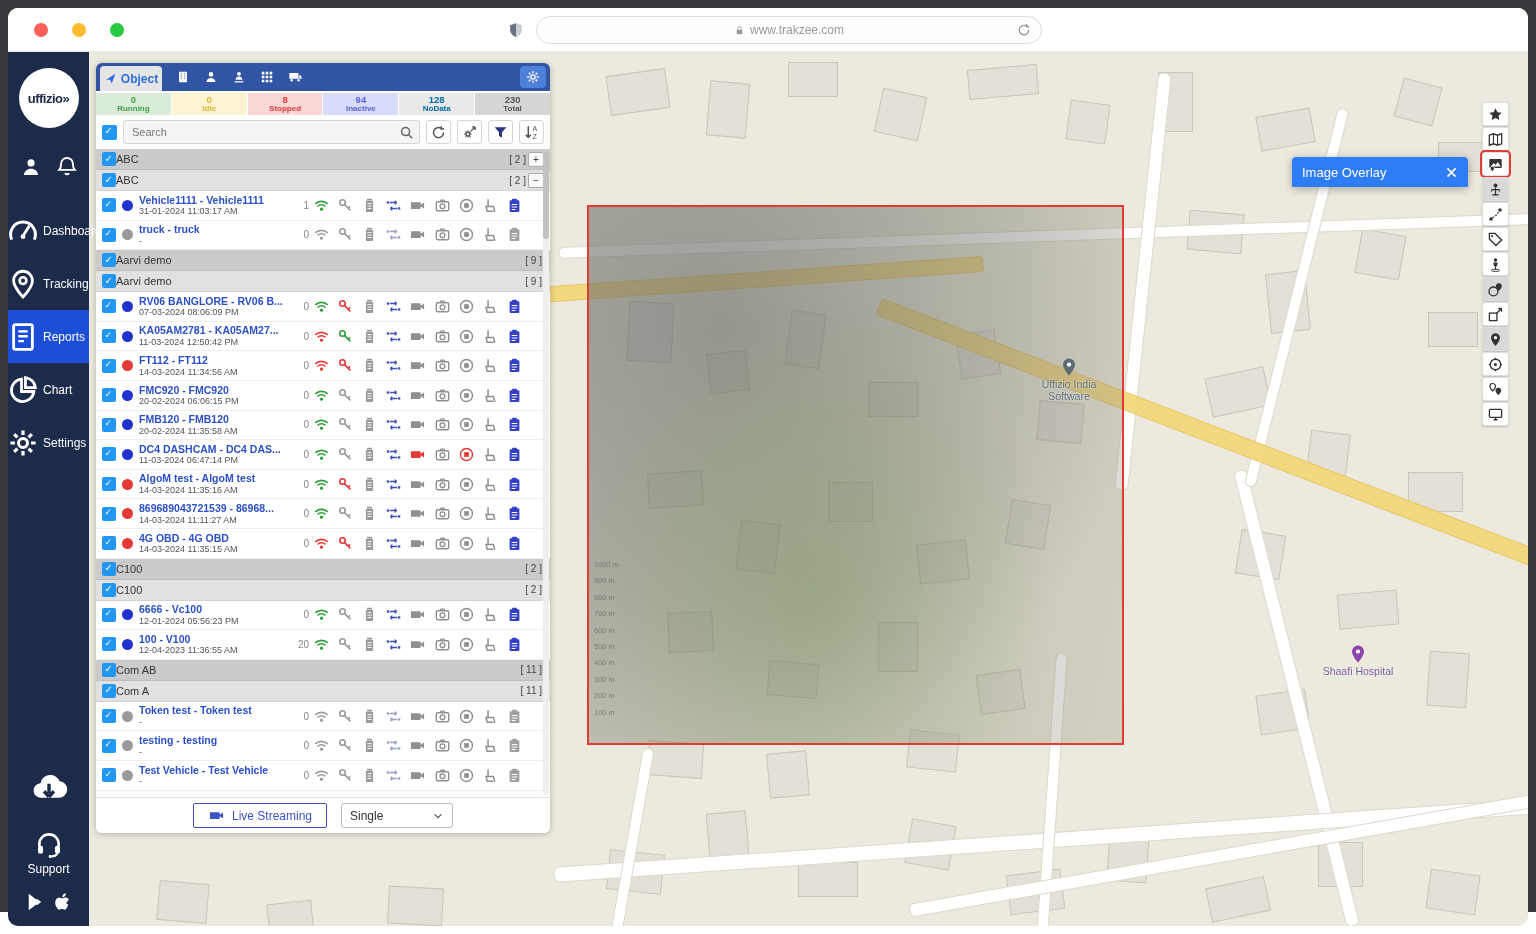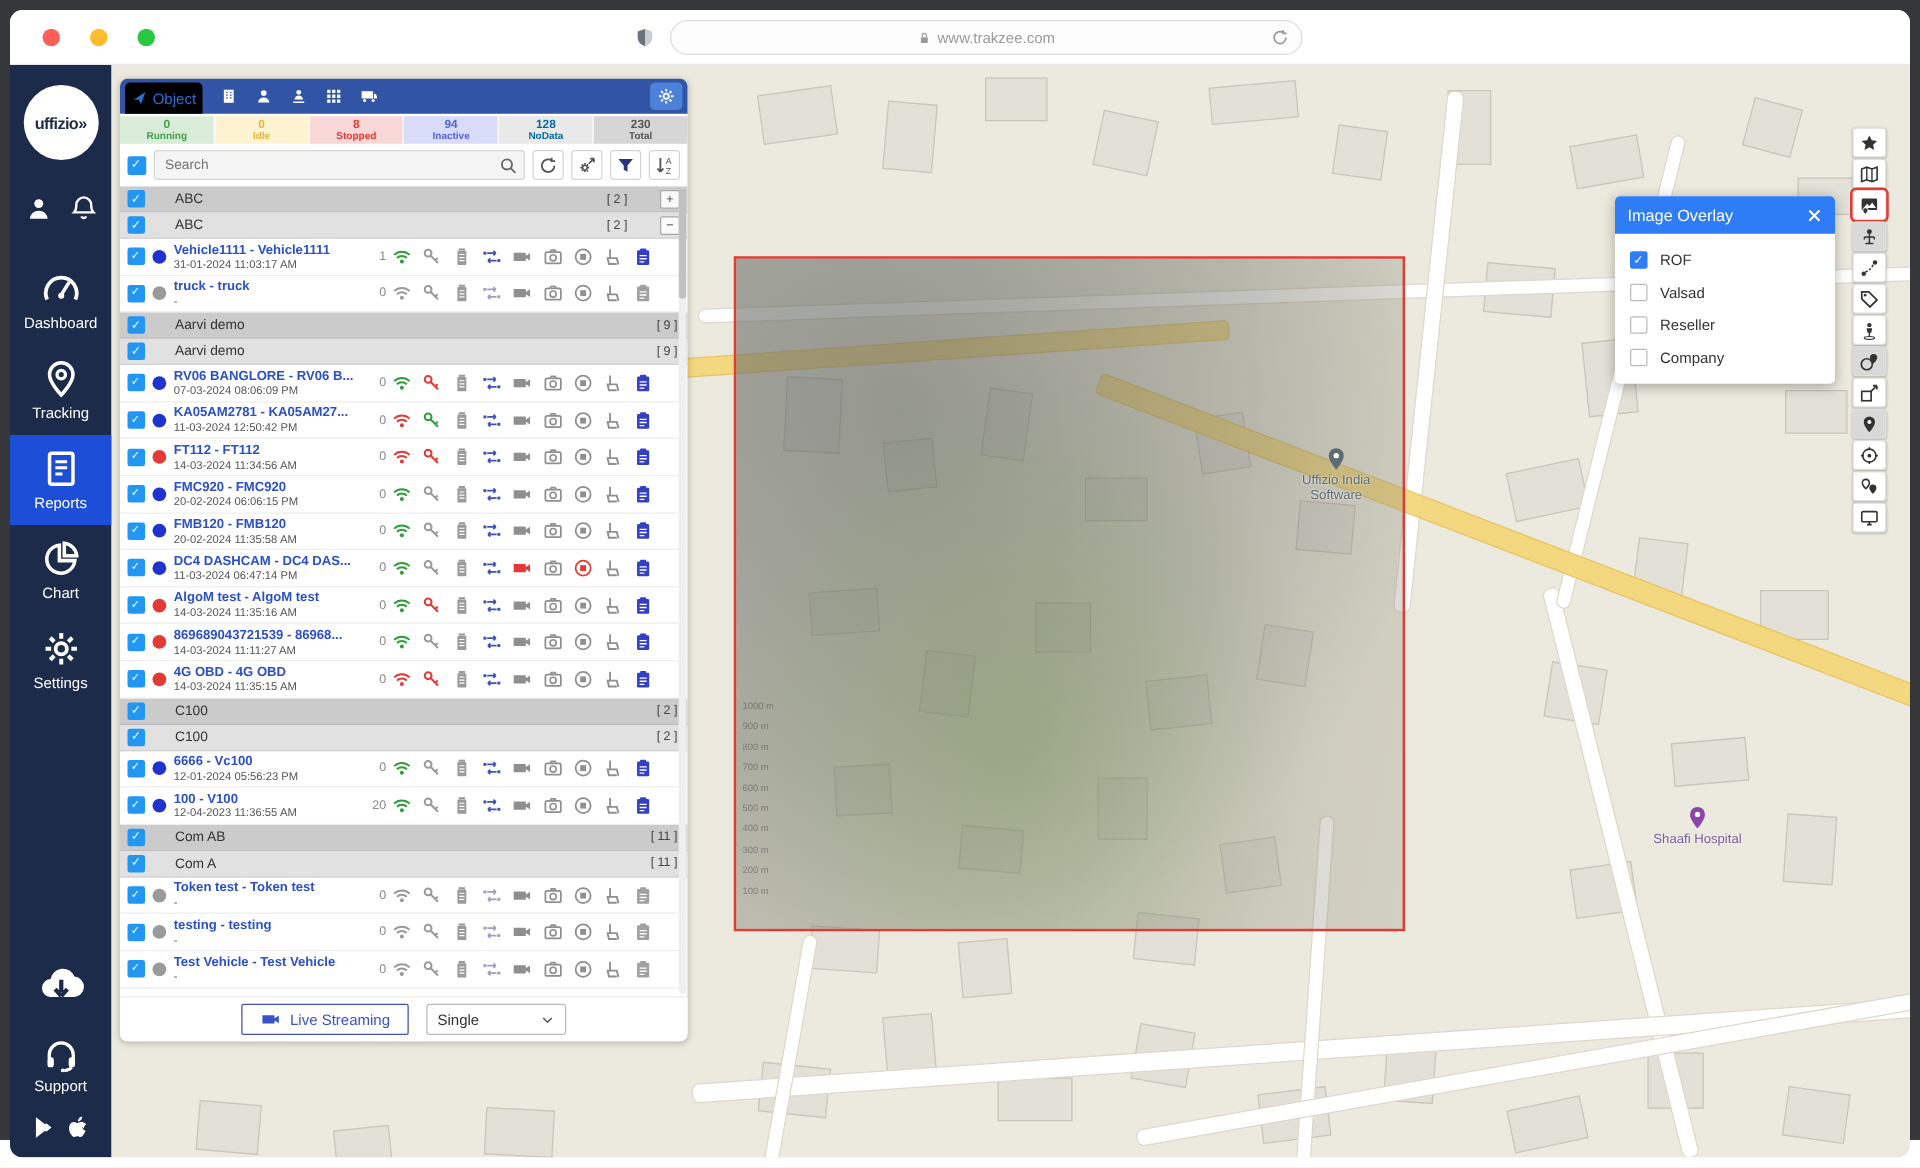--- a/index.html
+++ b/index.html
@@ -36,48 +36,48 @@
   .maplabel { position:absolute; z-index:20; text-align:center; font-size:10.5px; line-height:1.15; }
   .maplabel .pin { display:block; margin:0 auto 1px auto; }
   .ml-uffizio { left:1021px; top:305px; width:80px; color:#5d6b74; text-shadow:0 0 2px #fff; z-index:31; }
   .ml-shaafi { left:1309px; top:592px; width:82px; color:#7a5a9b; text-shadow:0 0 2px #fff; }
 
   
   .sidebar { position:absolute; left:0; top:0; width:81px; height:874px; background:#1c2b4a; z-index:60; display:flex; flex-direction:column; align-items:center; color:#fff; }
   .logo { margin-top:16px; width:60px; height:60px; border-radius:50%; background:#fff; color:#1c2b4a; display:flex; align-items:center; justify-content:center; font-weight:bold; font-size:13px; letter-spacing:-0.5px; }
   .sb-mini { margin-top:28px; display:flex; gap:14px; color:#fff; }
   .nav { margin-top:26px; width:100%; display:flex; flex-direction:column; }
-  .nav-item { width:100%; padding:12px 0 11px 0; display:flex; flex-direction:column; align-items:center; gap:5px; font-size:12px; cursor:pointer; }
+  .nav-item { width:100%; padding:12px 0 11px 0; display:flex; flex-direction:row; align-items:center; gap:5px; font-size:12px; cursor:pointer; }
   .nav-item.active { background:#1d4ed8; }
   .sb-bottom { margin-top:auto; display:flex; flex-direction:column; align-items:center; margin-bottom:14px; gap:4px; }
   .sb-support { display:flex; flex-direction:column; align-items:center; gap:4px; font-size:12px; margin-top:22px; }
   .stores { display:flex; gap:8px; margin-top:12px; }
 
   
   .panel { position:absolute; left:88px; top:11px; width:454px; height:770px; background:#fff; border-radius:6px; z-index:40; box-shadow:0 1px 6px rgba(0,0,0,.25); }
   .p-head { position:absolute; left:0; top:0; width:100%; height:28px; background:#3155a4; border-radius:6px 6px 0 0; }
-  .p-tab { position:absolute; left:4px; top:3px; width:62px; height:25px; background:#000000; border-radius:4px 4px 0 0; color:#2d6fd9; font-size:12px; font-weight:normal; display:flex; align-items:center; justify-content:center; gap:4px; }
+  .p-tab { position:absolute; left:4px; top:3px; width:62px; height:25px; background:#e5e5e5; border-radius:4px 4px 0 0; color:#2d6fd9; font-size:12px; font-weight:bold; display:flex; align-items:center; justify-content:center; gap:4px; }
   .p-hicons { position:absolute; left:74px; top:0; height:28px; display:flex; align-items:center; gap:14px; color:#fff; padding-left:6px; }
   .p-gear { position:absolute; right:4px; top:3px; width:26px; height:22px; background:#4d80d8; border-radius:4px; color:#fff; display:flex; align-items:center; justify-content:center; }
   .chips { position:absolute; left:0; top:30px; width:100%; height:22px; display:flex; gap:1px; }
   .chip { flex:1; display:flex; flex-direction:column; align-items:center; justify-content:center; line-height:1.05; cursor:pointer; }
   .chip .v { font-size:9.5px; font-weight:bold; }
   .chip .l { font-size:8px; font-weight:bold; }
   .srow { position:absolute; left:0; top:56px; width:100%; height:26px; display:flex; align-items:center; padding:0 6px; gap:6px; }
   .cb { width:15px; height:15px; border-radius:2px; background:#2196f3; position:relative; flex:none; cursor:pointer; }
   .cb::after { content:"✓"; position:absolute; left:2.5px; top:0.5px; color:#fff; font-size:10px; }
   .cb.off { background:#fff; border:1px solid #bbb; } .cb.off::after { content:""; }
   .sinput { flex:1; height:24px; background:#f5f5f5; border:1px solid #d5d5d5; border-radius:3px; position:relative; display:flex; align-items:center; }
   .sinput input { border:none; outline:none; background:transparent; font-size:11px; padding:0 8px; width:100%; color:#333; }
   .sinput .mag { position:absolute; right:5px; top:4px; color:#666; }
   .sbtn { width:25px; height:24px; border:1px solid #d5d5d5; background:#fff; border-radius:3px; display:flex; align-items:center; justify-content:center; color:#555; cursor:pointer; flex:none; }
   .sbtn.fun { color:#27357e; }
 
   .vlist { position:absolute; left:0; top:86px; width:100%; height:648px; overflow:hidden; }
-  .grow { height:21px; display:flex; align-items:center; padding:0 6px; gap:24px; font-size:11px; color:#333; cursor:pointer; }
+  .grow { height:21px; display:flex; align-items:center; padding:0 6px; gap:0; font-size:11px; color:#333; cursor:pointer; }
   .grow.outer { background:#cbcbcb; border-bottom:1px solid #bdbdbd; }
   .grow.inner { background:#e1e1e1; border-bottom:1px solid #d2d2d2; }
   .grow .gname { flex:1; }
   .grow .gcount { font-size:10px; color:#444; margin-right:2px; }
   .gtoggle { width:16px; height:15px; background:#fafafa; border:1px solid #aaa; border-radius:2px; font-size:10px; line-height:13px; text-align:center; color:#444; }
   .vrow { height:29.6px; display:flex; align-items:center; padding-left:6px; border-bottom:1px solid #eee; }
   .vrow .cb { width:14px; height:14px; } .vrow .cb::after { font-size:9px; left:2.5px; top:0.5px; }
   .dot { width:11px; height:11px; border-radius:50%; margin-left:6px; flex:none; }
   .vtxt { width:152px; margin-left:6px; overflow:hidden; line-height:1.2; }
   .vname { font-size:10.5px; font-weight:bold; color:#2b50c8; white-space:nowrap; cursor:pointer; }
@@ -1688,35 +1688,17 @@
 
       <div class="ovpopup">
         <div class="ovhead">
           <span>Image Overlay</span>
           <span class="x">
               <svg class="ic" width="13" height="13">
                 <use href="#i-x"></use>
               </svg>
             </span>
         </div>
-        <div class="ovbody" id="ov-options">
-  <div class="ovrow">
-    <div class="cb " style="background:#2e7df6;"></div>
-    <span>ROF</span>
-  </div>
-  <div class="ovrow">
-    <div class="cb off" style=""></div>
-    <span>Valsad</span>
-  </div>
-  <div class="ovrow">
-    <div class="cb off" style=""></div>
-    <span>Reseller</span>
-  </div>
-  <div class="ovrow">
-    <div class="cb off" style=""></div>
-    <span>Company</span>
-  </div>
-          </div>
       </div>
 
     </div>
   </div>
 </div>
 
 </body></html>

